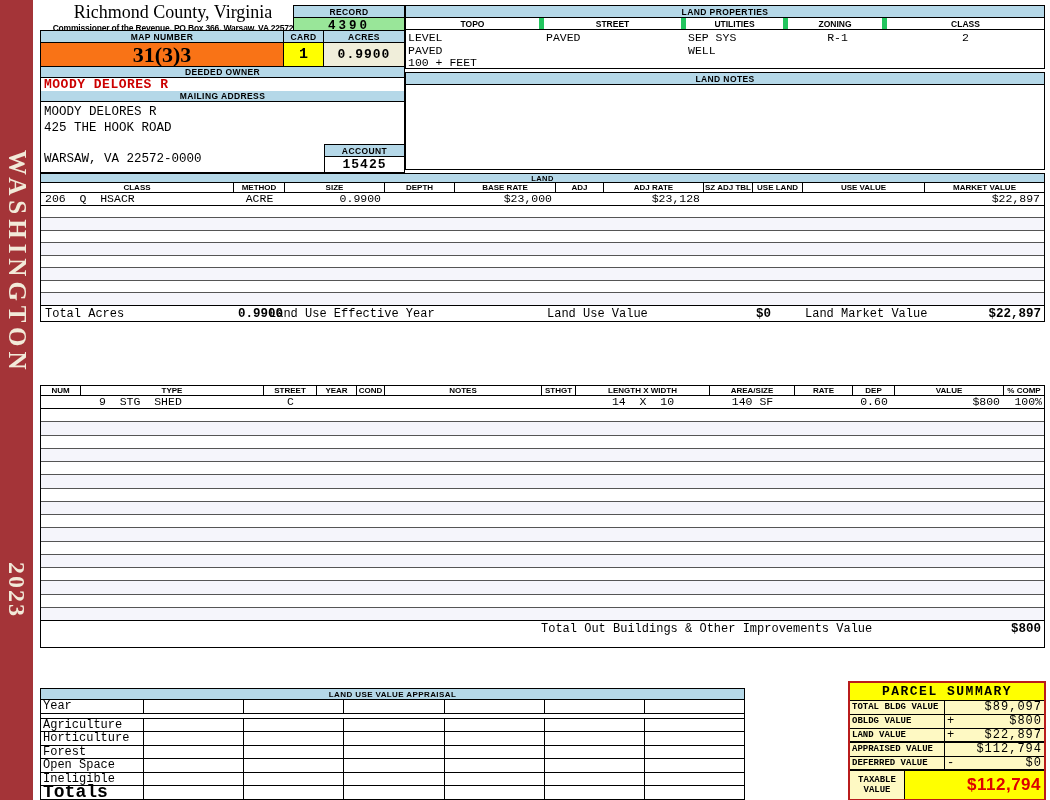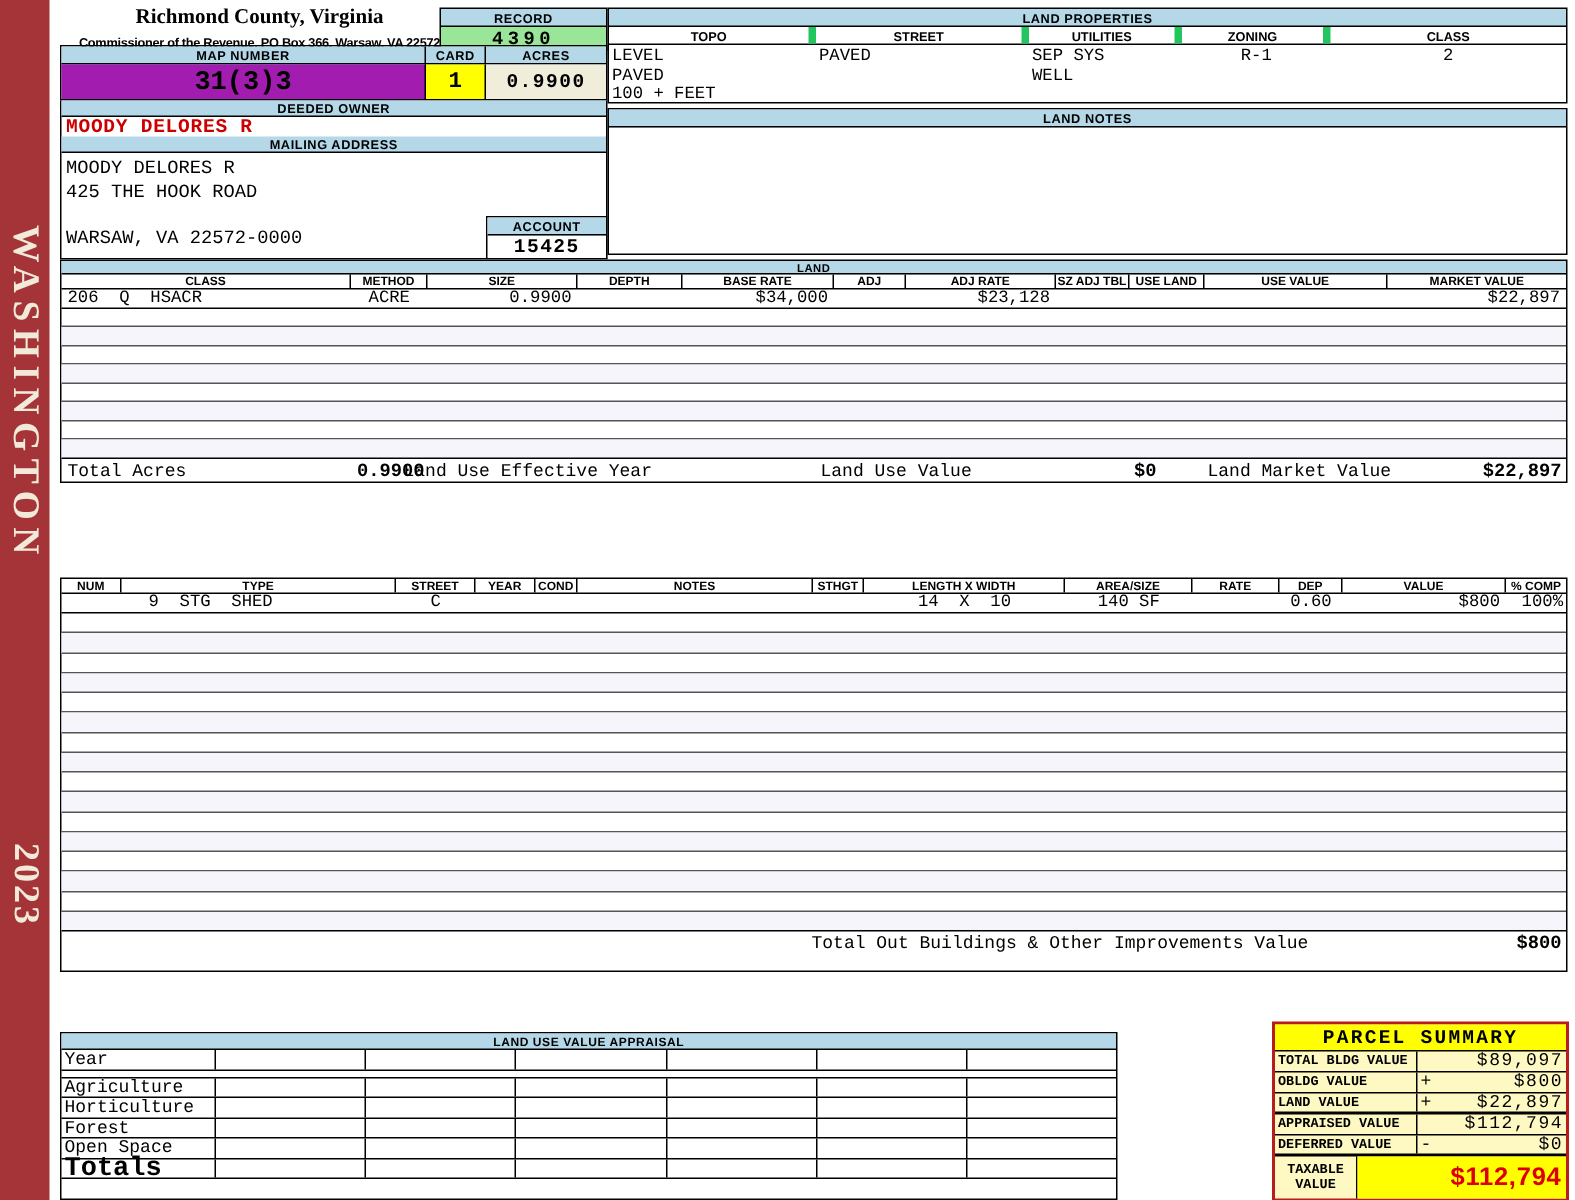--- a/index.html
+++ b/index.html
@@ -10,21 +10,21 @@
   .bar{background:#B5D8E8;border-bottom:1px solid #000;font:bold 8.5px "Liberation Sans",sans-serif;
        letter-spacing:.4px;display:flex;align-items:center;justify-content:center;color:#000}
   
   #sidebar{left:0;top:0;width:33px;height:800px;background:#A43438}
   .v-text{position:absolute;left:50%;transform:translateX(-50%);writing-mode:vertical-rl;
           font-family:"Liberation Serif","DejaVu Serif",serif;font-weight:bold;color:#F2EAD9}
   #district-label{top:150px;font-size:25px;letter-spacing:5px}
   #year-label{top:562px;font-size:24px;letter-spacing:2px}
   
   #title-block{left:48px;top:1px;width:250px;text-align:center}
-  #county-title{font-family:"Liberation Serif","DejaVu Serif",serif;font-weight:bold;font-size:14px;line-height:22px;white-space:nowrap}
+  #county-title{font-family:"Liberation Serif","DejaVu Serif",serif;font-weight:normal;font-size:18px;line-height:22px;white-space:nowrap}
   #commissioner-line{font-size:8.5px;font-weight:bold;white-space:nowrap;letter-spacing:-0.2px}
   #record-box{left:293px;top:5px;width:112px;border:1px solid #000}
   #record-box .bar{height:12px}
   #record-value{height:15px;background:#99E699;font:bold 12.5px "Liberation Mono",monospace;
                 letter-spacing:3px;display:flex;align-items:center;justify-content:center}
   
   #land-properties{left:405px;top:5px;width:640px;border:1px solid #000}
   #land-properties .bar{height:12px}
   .lp-hrow{display:flex;height:12px;border-bottom:1px solid #000;background:#fff}
   .lp-hcell{font:bold 8.5px "Liberation Sans",sans-serif;display:flex;align-items:center;justify-content:center;border-right:5px solid #22c55e}
@@ -32,21 +32,21 @@
   .lp-body{height:38px;padding-top:1px}
   .lp-brow{display:flex;height:12.5px}
   .lp-cell{font-family:"Liberation Mono","DejaVu Sans Mono",monospace;font-size:11.5px;white-space:pre;padding-left:2px}
   .lp-center{text-align:center;padding-left:0}
   .pc0{width:138px}.pc1{width:142px}.pc2{width:102px}.pc3{width:99px}.pc4{flex:1}
   
   #map-block{left:40px;top:30px;width:365px;border:1px solid #000;display:flex;flex-wrap:wrap}
   .mb-h{height:12px;border-bottom:1px solid #000}
   .mb-v{height:23px}
   .mw0{width:243px;border-right:1px solid #000}.mw1{width:40px;border-right:1px solid #000}.mw2{width:80px}
-  #map-number{background:#a21caf;font-family:Liberation Mono, monospace;font-weight:bold;font-size:18px;
+  #map-number{background:#f97316;font-family:Liberation Serif, serif;font-weight:bold;font-size:22px;
               display:flex;align-items:center;justify-content:center}
   #card-value{background:#FFFF00;font:bold 15px "Liberation Mono",monospace;display:flex;align-items:center;justify-content:center}
   #acres-value{background:#F0EEDA;font:bold 13px "Liberation Mono",monospace;letter-spacing:1px;display:flex;align-items:center;justify-content:center}
   
   #owner-block{left:40px;top:67px;width:365px;height:106px;border:1px solid #000;border-top:none}
   #owner-block .bar{height:11px}
   #deeded-owner-value{height:13px;font-family:"Liberation Mono",monospace;font-weight:bold;font-size:13px;
                       color:#CC0000;letter-spacing:.5px;padding-left:3px;line-height:13px}
   .addr-line{font-family:"Liberation Mono",monospace;font-size:12.5px;height:15.5px;line-height:15.5px;padding-left:3px;white-space:pre}
   #mailing-lines{padding-top:3px}
@@ -213,21 +213,21 @@
     <div class="hcell lc7">SZ ADJ TBL</div>
     <div class="hcell lc8">USE LAND</div>
     <div class="hcell lc9">USE VALUE</div>
     <div class="hcell lc10">MARKET VALUE</div>
   </div>
   <div class="drow">
     <div class="dcell al lc0">206  Q  HSACR</div>
     <div class="dcell ac lc1">ACRE</div>
     <div class="dcell ar lc2">0.9900</div>
     <div class="dcell lc3"></div>
-    <div class="dcell ar lc4">$34,000</div>
+    <div class="dcell ar lc4">$23,000</div>
     <div class="dcell lc5"></div>
     <div class="dcell ar lc6">$23,128</div>
     <div class="dcell lc7"></div>
     <div class="dcell lc8"></div>
     <div class="dcell lc9"></div>
     <div class="dcell ar lc10">$22,897</div>
   </div>
   <div id="land-erows">
       <div class="erow"></div>
       <div class="erow"></div>
@@ -355,20 +355,31 @@
     <div class="lu-label">Open Space</div>
     <div class="lu-cells">
         <div class="lu-cell"></div>
         <div class="lu-cell"></div>
         <div class="lu-cell"></div>
         <div class="lu-cell"></div>
         <div class="lu-cell"></div>
         <div class="lu-cell"></div>
       </div>
   </div>
+  <div class="lu-row">
+    <div class="lu-label">Ineligible</div>
+    <div class="lu-cells">
+        <div class="lu-cell"></div>
+        <div class="lu-cell"></div>
+        <div class="lu-cell"></div>
+        <div class="lu-cell"></div>
+        <div class="lu-cell"></div>
+        <div class="lu-cell"></div>
+      </div>
+  </div>
   <div class="lu-row lu-bold">
     <div class="lu-label">Totals</div>
     <div class="lu-cells">
         <div class="lu-cell"></div>
         <div class="lu-cell"></div>
         <div class="lu-cell"></div>
         <div class="lu-cell"></div>
         <div class="lu-cell"></div>
         <div class="lu-cell"></div>
       </div>

